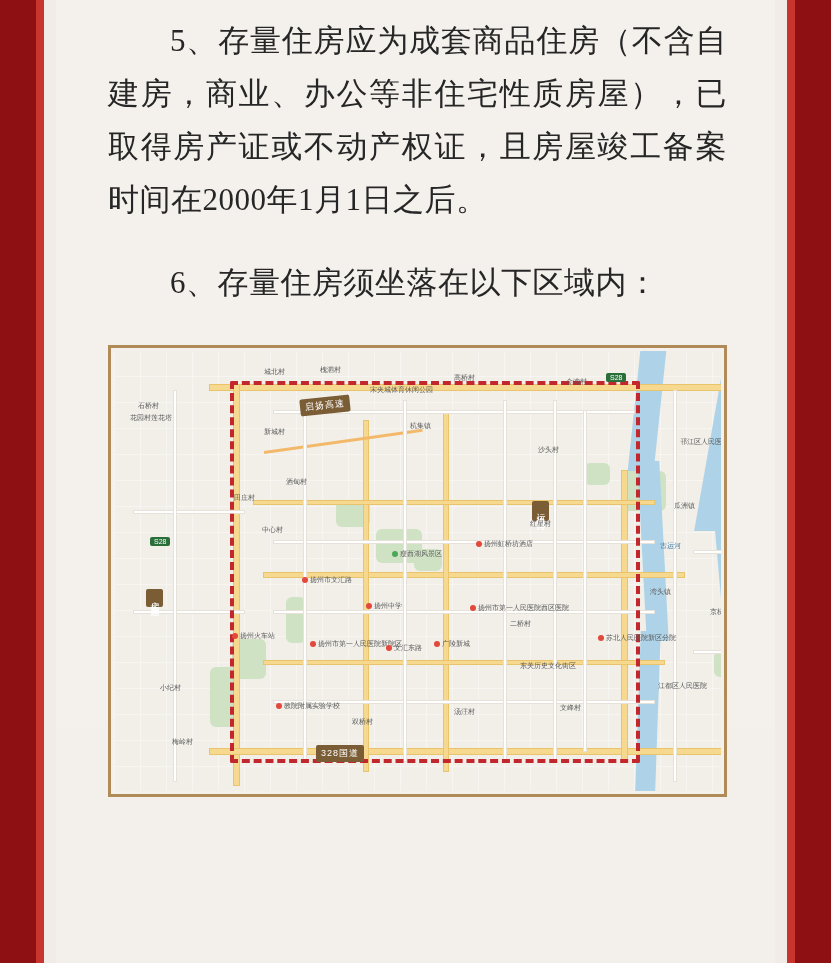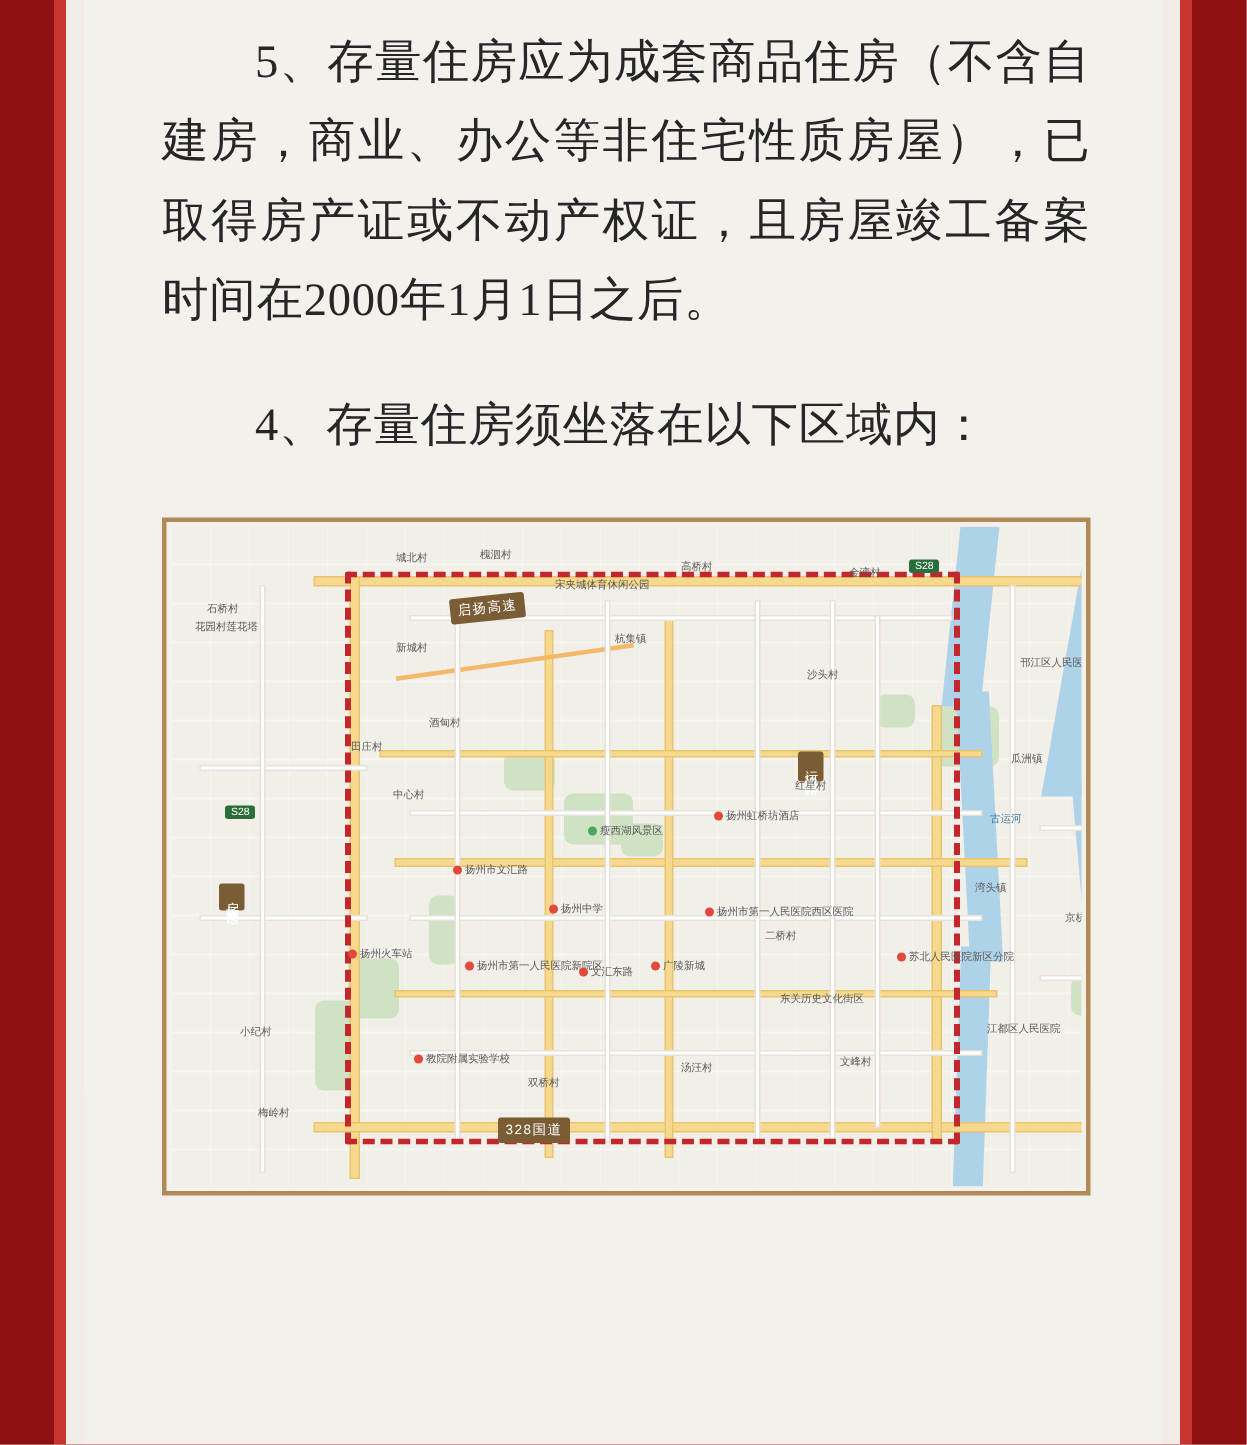--- a/index.html
+++ b/index.html
@@ -178,21 +178,21 @@
 <body>
 
 <div class="page">
   <div class="paper">
     <div class="content">
 
       <p class="para indent">5、存量住房应为成套商品住房（不含自建房，商业、办公等非住宅性质房屋），已取得房产证或不动产权证，且房屋竣工备案时间在2000年1月1日之后。</p>
 
       <div class="para-gap"></div>
 
-      <p class="para indent">4、存量住房须坐落在以下区域内：</p>
+      <p class="para indent">6、存量住房须坐落在以下区域内：</p>
 
       <div class="para-gap-small"></div>
 
 
       <div class="map-wrap">
         <div class="map">
 
           <div class="blocks"></div>
 
           <div class="greens">
@@ -238,21 +238,21 @@
           <div class="road" style="left:580px;top:300px;width:80px;height:2px;"></div>
           <div class="road" style="left:20px;top:160px;width:110px;height:2px;"></div>
           <div class="road" style="left:20px;top:260px;width:110px;height:2px;"></div>
           <div class="road" style="left:60px;top:40px;width:2px;height:390px;"></div>
 
           <div class="boundary" style="left:116px;top:30px;width:402px;height:374px;"></div>
 
           <div class="label-road" style="left:186px;top:46px;transform:rotate(-6deg);">启扬高速</div>
           <div class="label-road vert" style="left:32px;top:238px;">启扬高速</div>
           <div class="label-road vert" style="left:418px;top:150px;">运河快速路</div>
-          <div class="label-road" style="left:218px;top:394px;">328国道</div>
+          <div class="label-road" style="left:202px;top:394px;">328国道</div>
 
           <div class="hwy-shield" style="left:492px;top:22px;">S28</div>
           <div class="hwy-shield" style="left:36px;top:186px;">S28</div>
 
           <div class="poi" style="left:24px;top:50px;">石桥村</div>
           <div class="poi" style="left:150px;top:16px;">城北村</div>
           <div class="poi" style="left:206px;top:14px;">槐泗村</div>
           <div class="poi" style="left:256px;top:34px;">宋夹城体育休闲公园</div>
           <div class="poi" style="left:340px;top:22px;">高桥村</div>
           <div class="poi" style="left:452px;top:26px;">金湾村</div>

